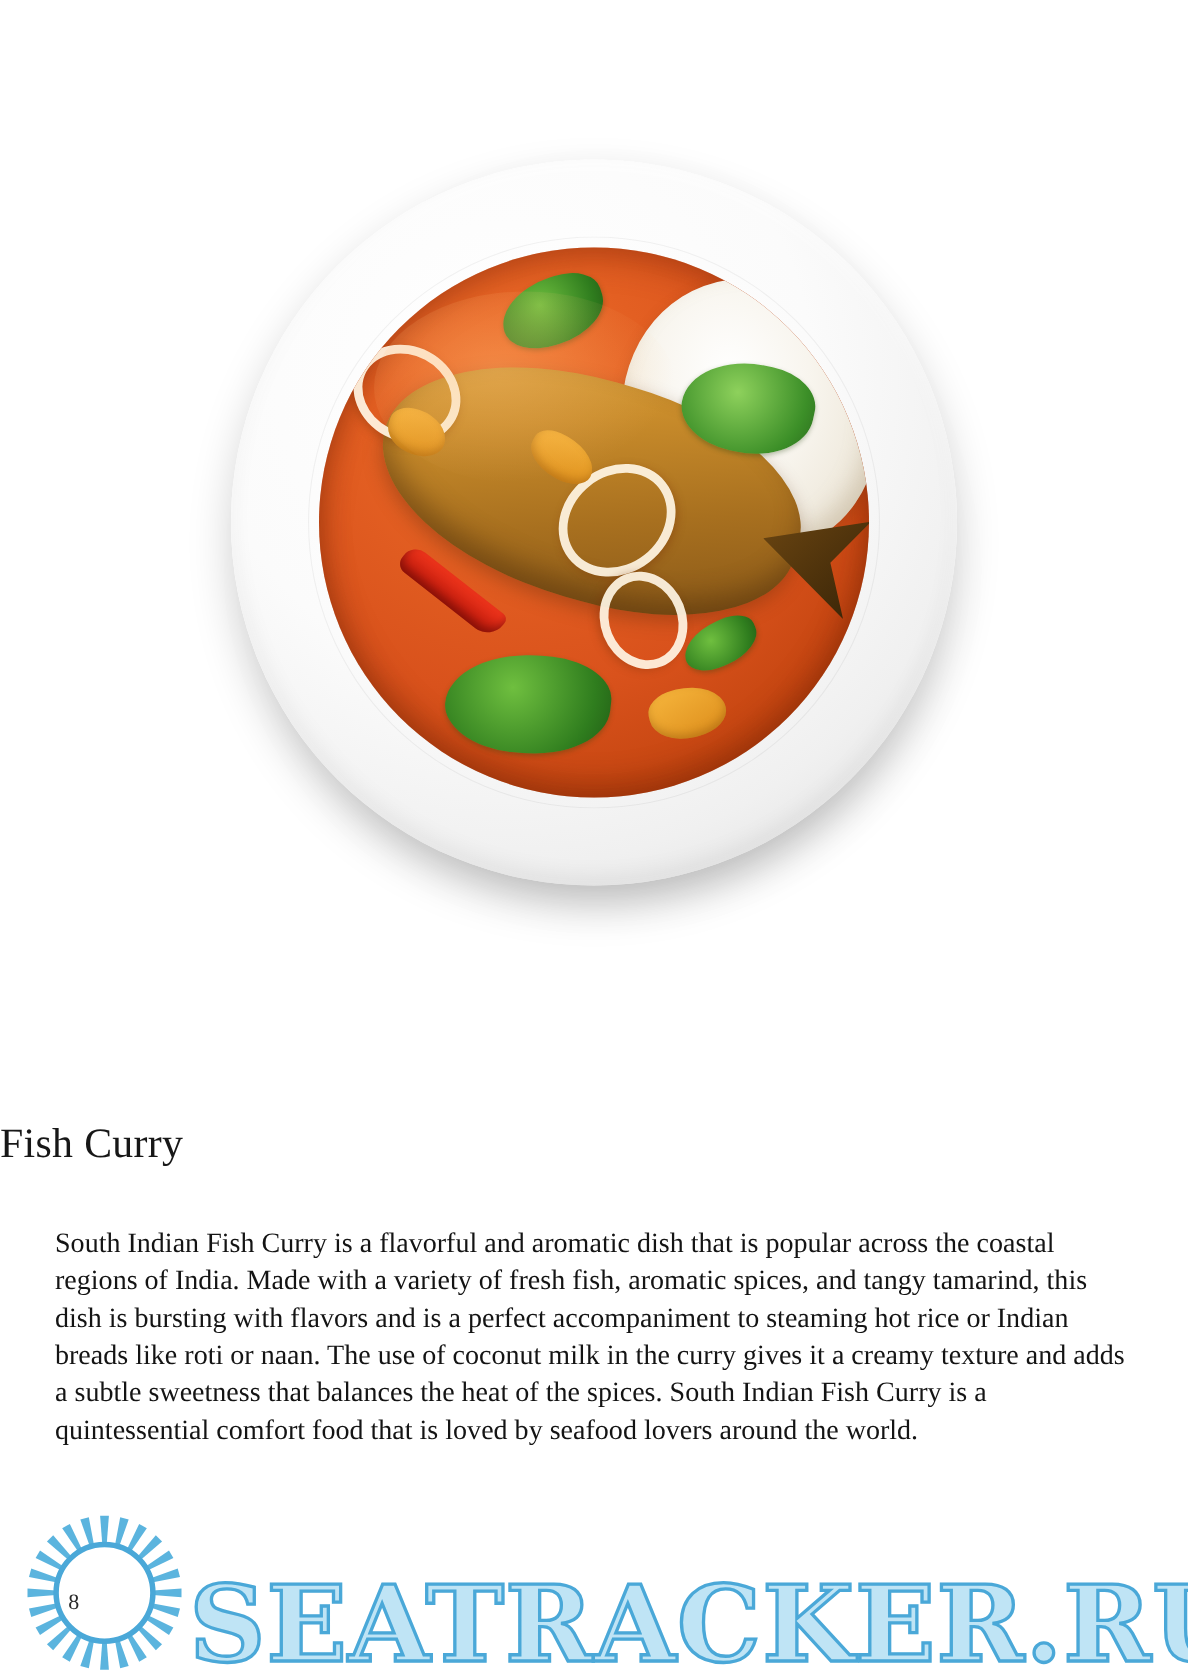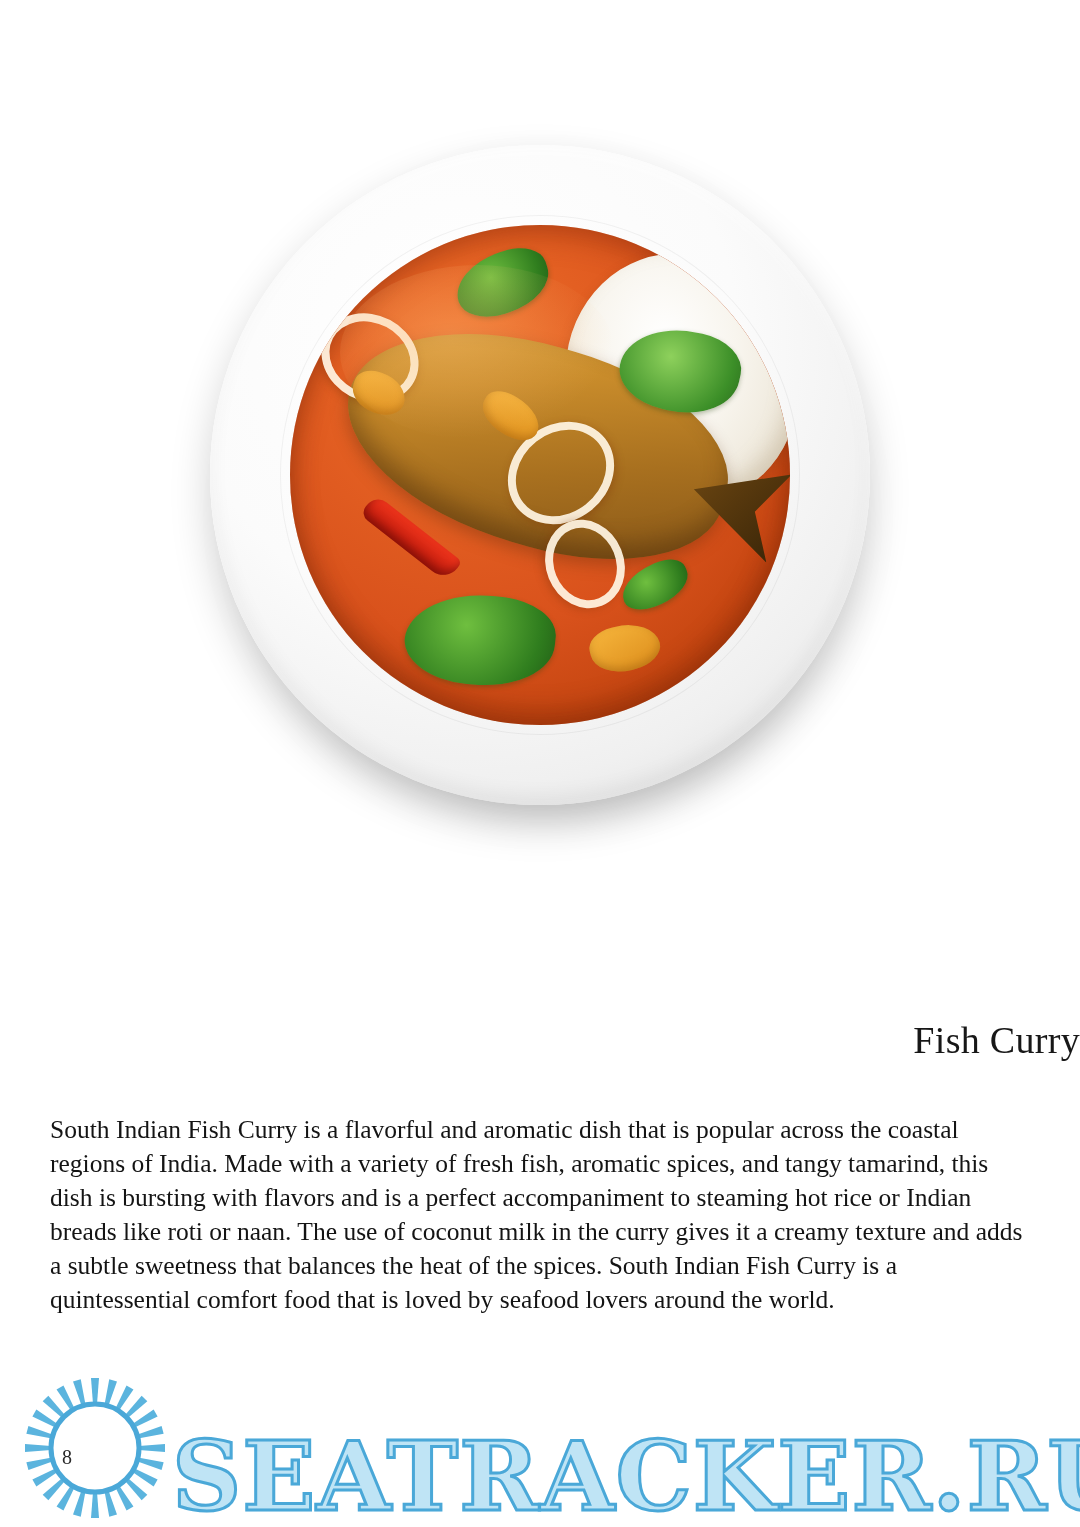--- a/index.html
+++ b/index.html
@@ -163,21 +163,21 @@
   .t1 { left: 62px; top: 148px; width: 54px; height: 40px; transform: rotate(18deg); }
   .t2 { left: 300px; top: 400px; width: 70px; height: 46px; transform: rotate(-14deg); }
   .t3 { left: 190px; top: 172px; width: 62px; height: 38px; transform: rotate(30deg); }
 
   
   .dish-title {
     position: absolute;
     left: 0;
     top: 1018px;
     width: 1080px;
-    text-align: right;
+    text-align: left;
     font-size: 38px;
     font-family: "Liberation Serif", serif;
     color: #171717;
     letter-spacing: 0.3px;
   }
 
   .body-text {
     position: absolute;
     left: 50px;
     top: 1113px;

